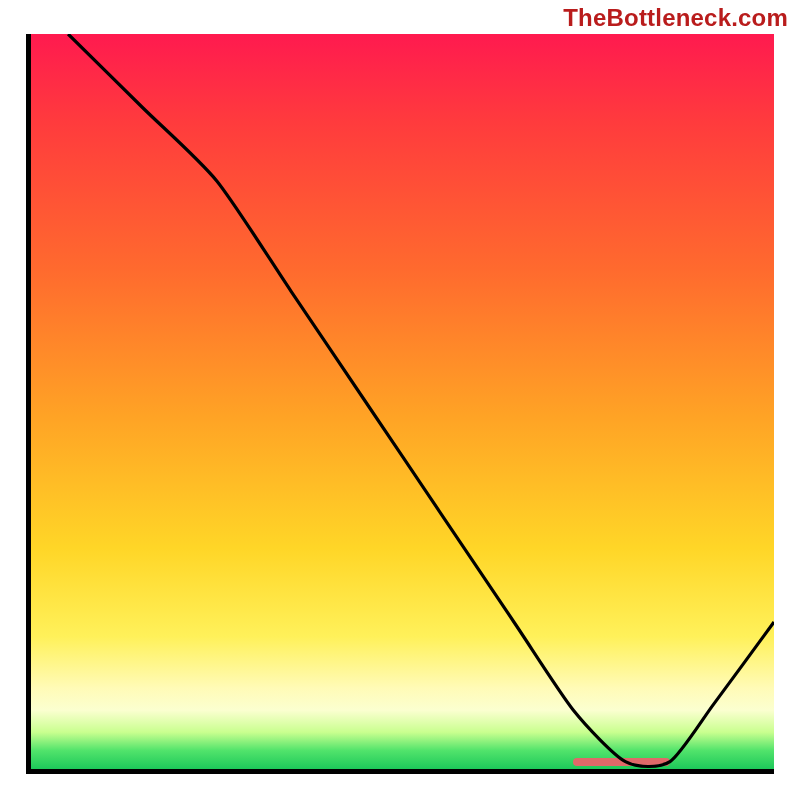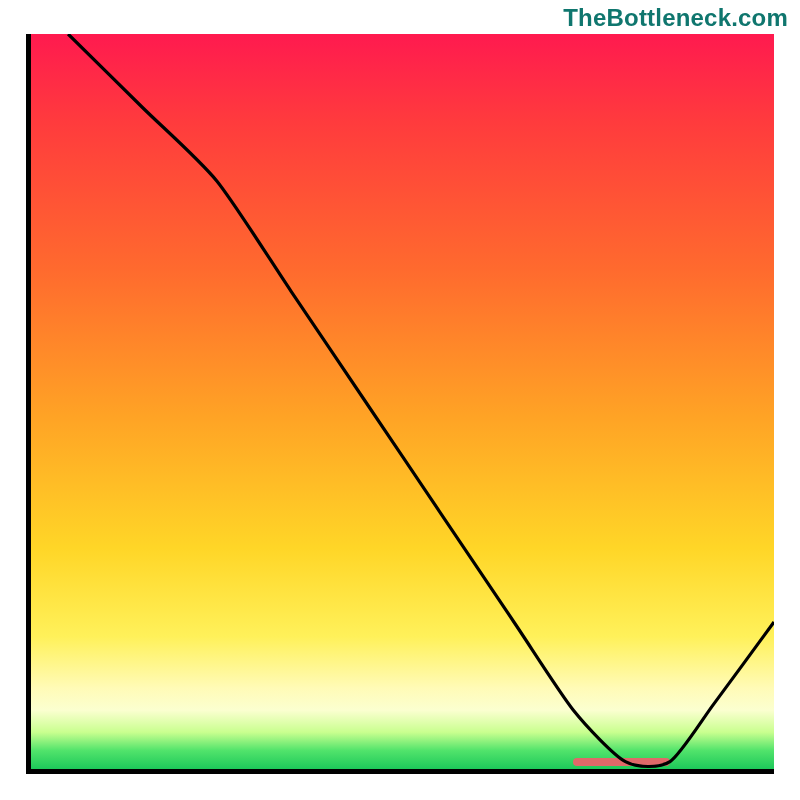--- a/index.html
+++ b/index.html
@@ -15,21 +15,21 @@
     position: relative;
     width: 800px;
     height: 800px;
   }
   .watermark {
     position: absolute;
     top: 4px;
     right: 12px;
     font-size: 24px;
     font-weight: 600;
-    color: #0f766e;
+    color: #b91c1c;
     letter-spacing: 0.2px;
   }
   .plot {
     position: absolute;
     left: 26px;
     top: 34px;
     width: 748px;
     height: 740px;
     box-sizing: border-box;
     

